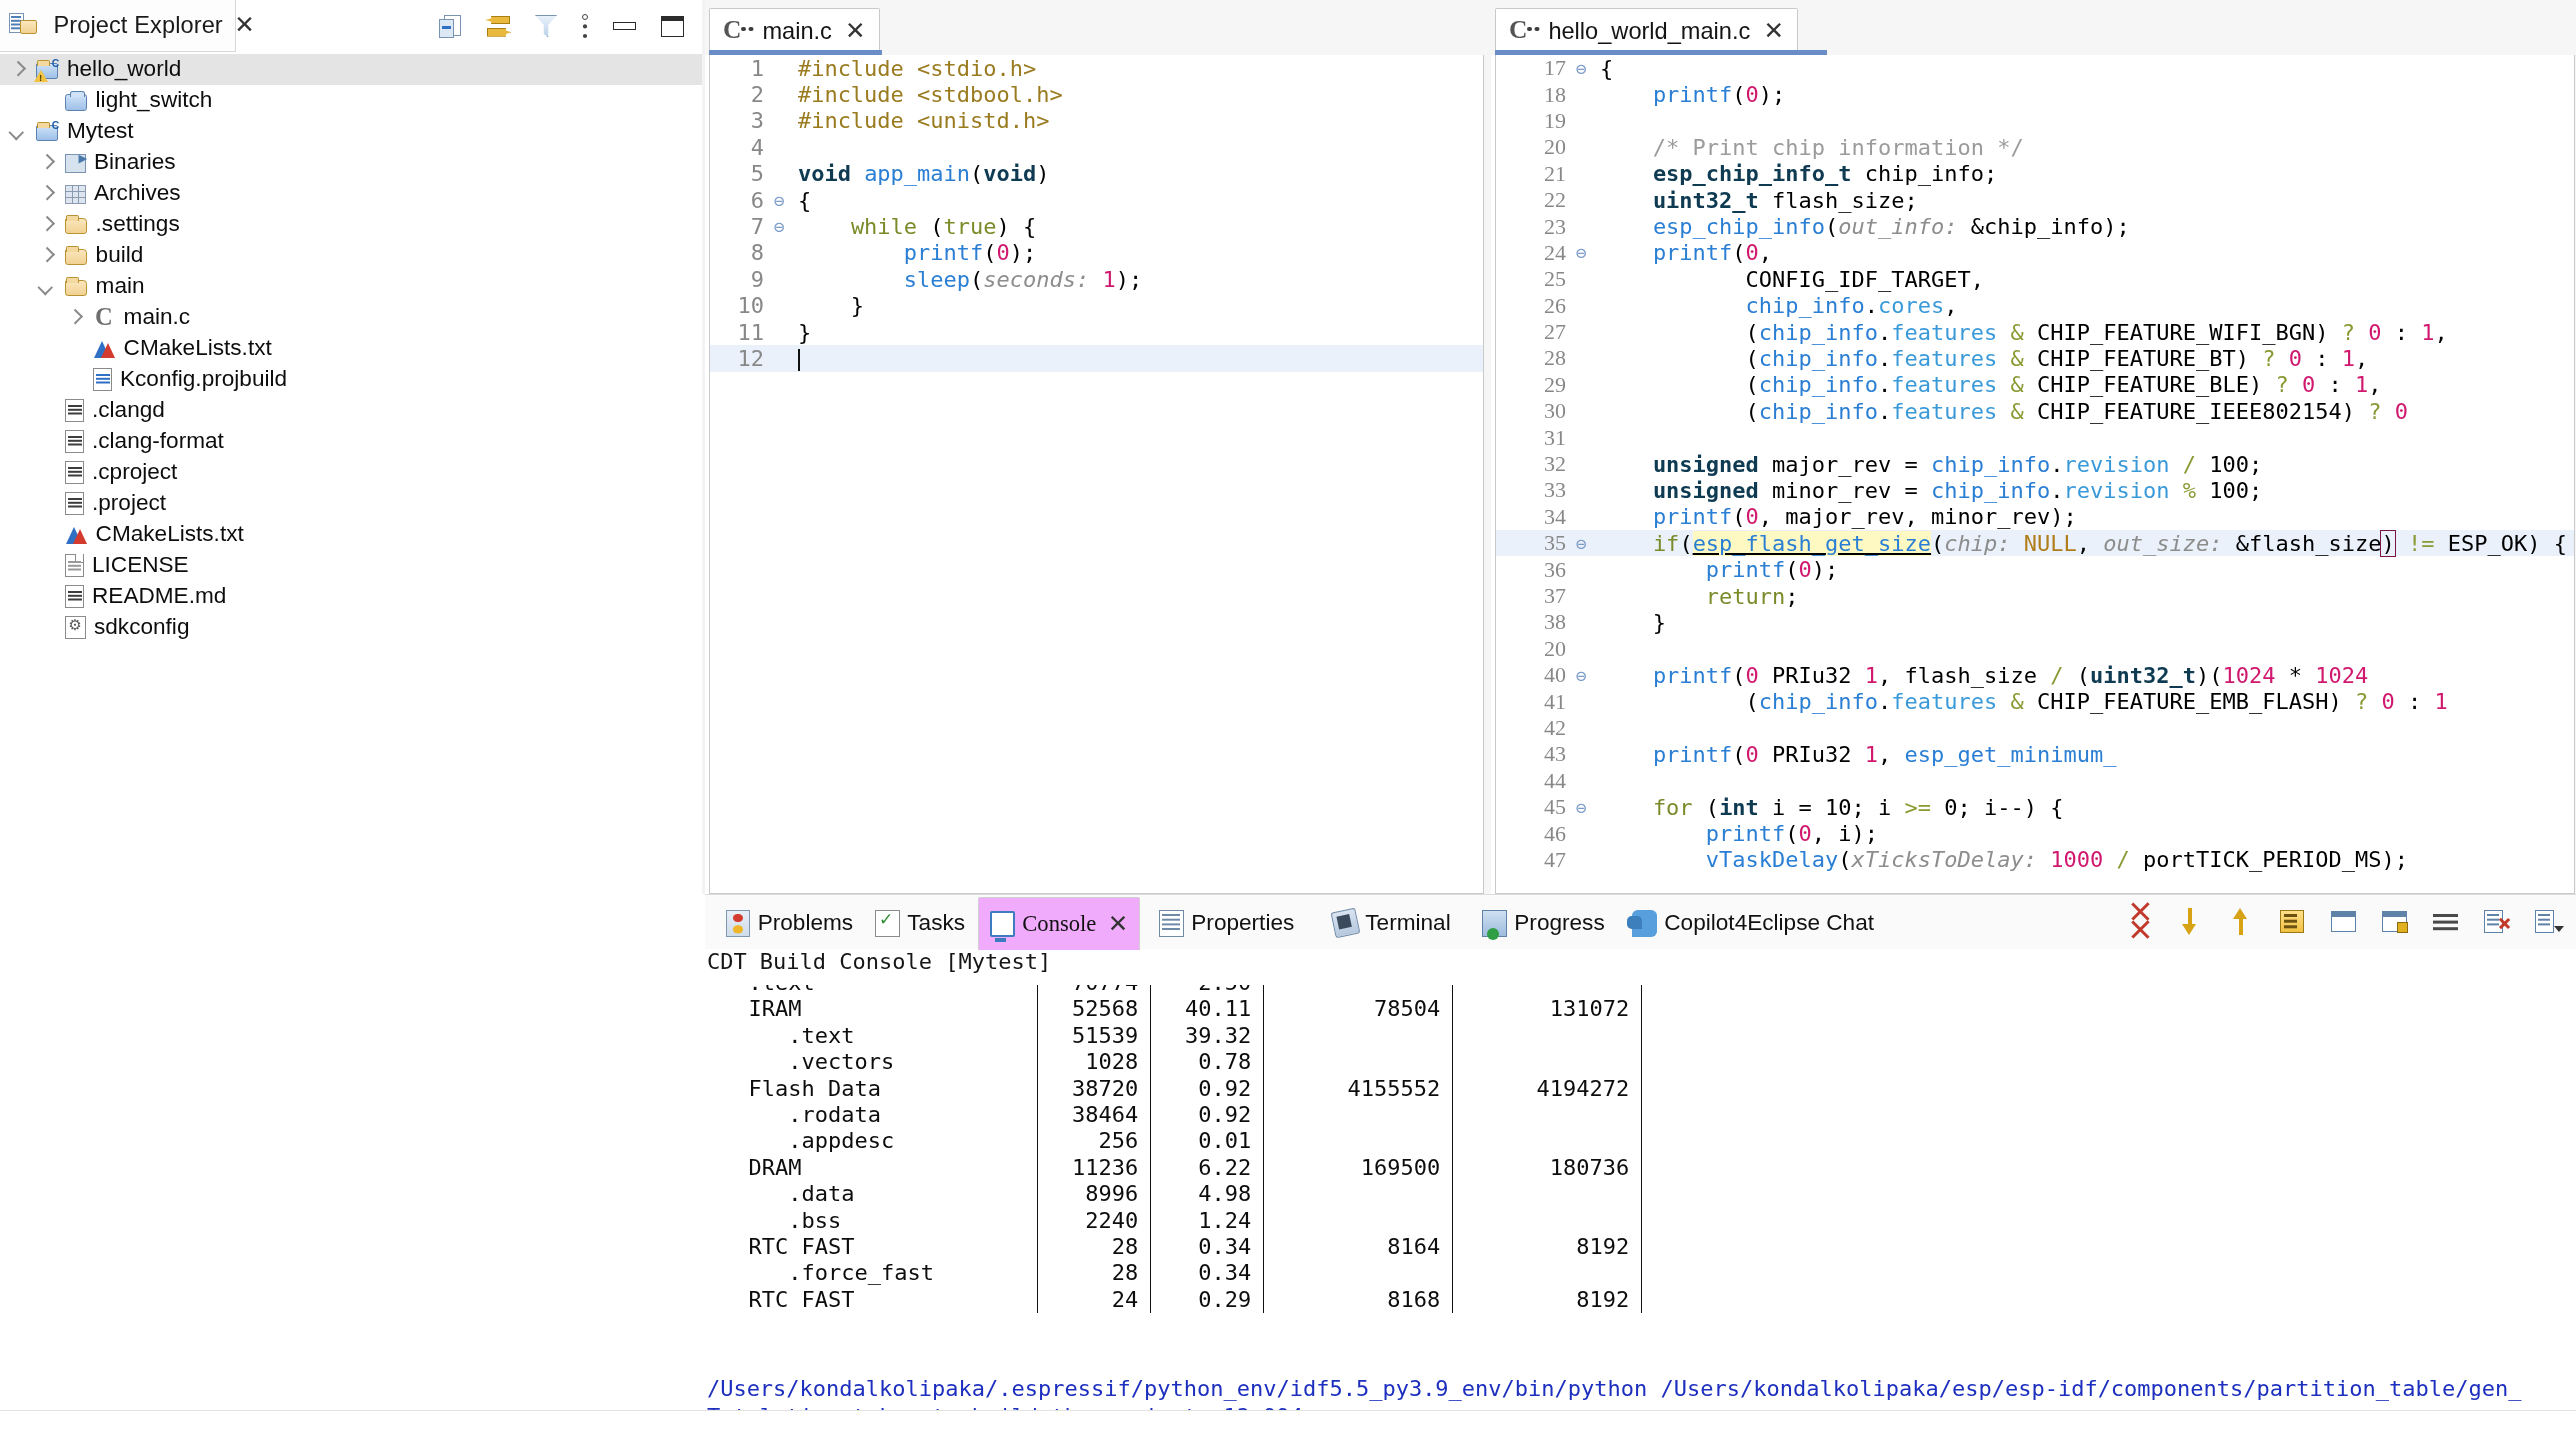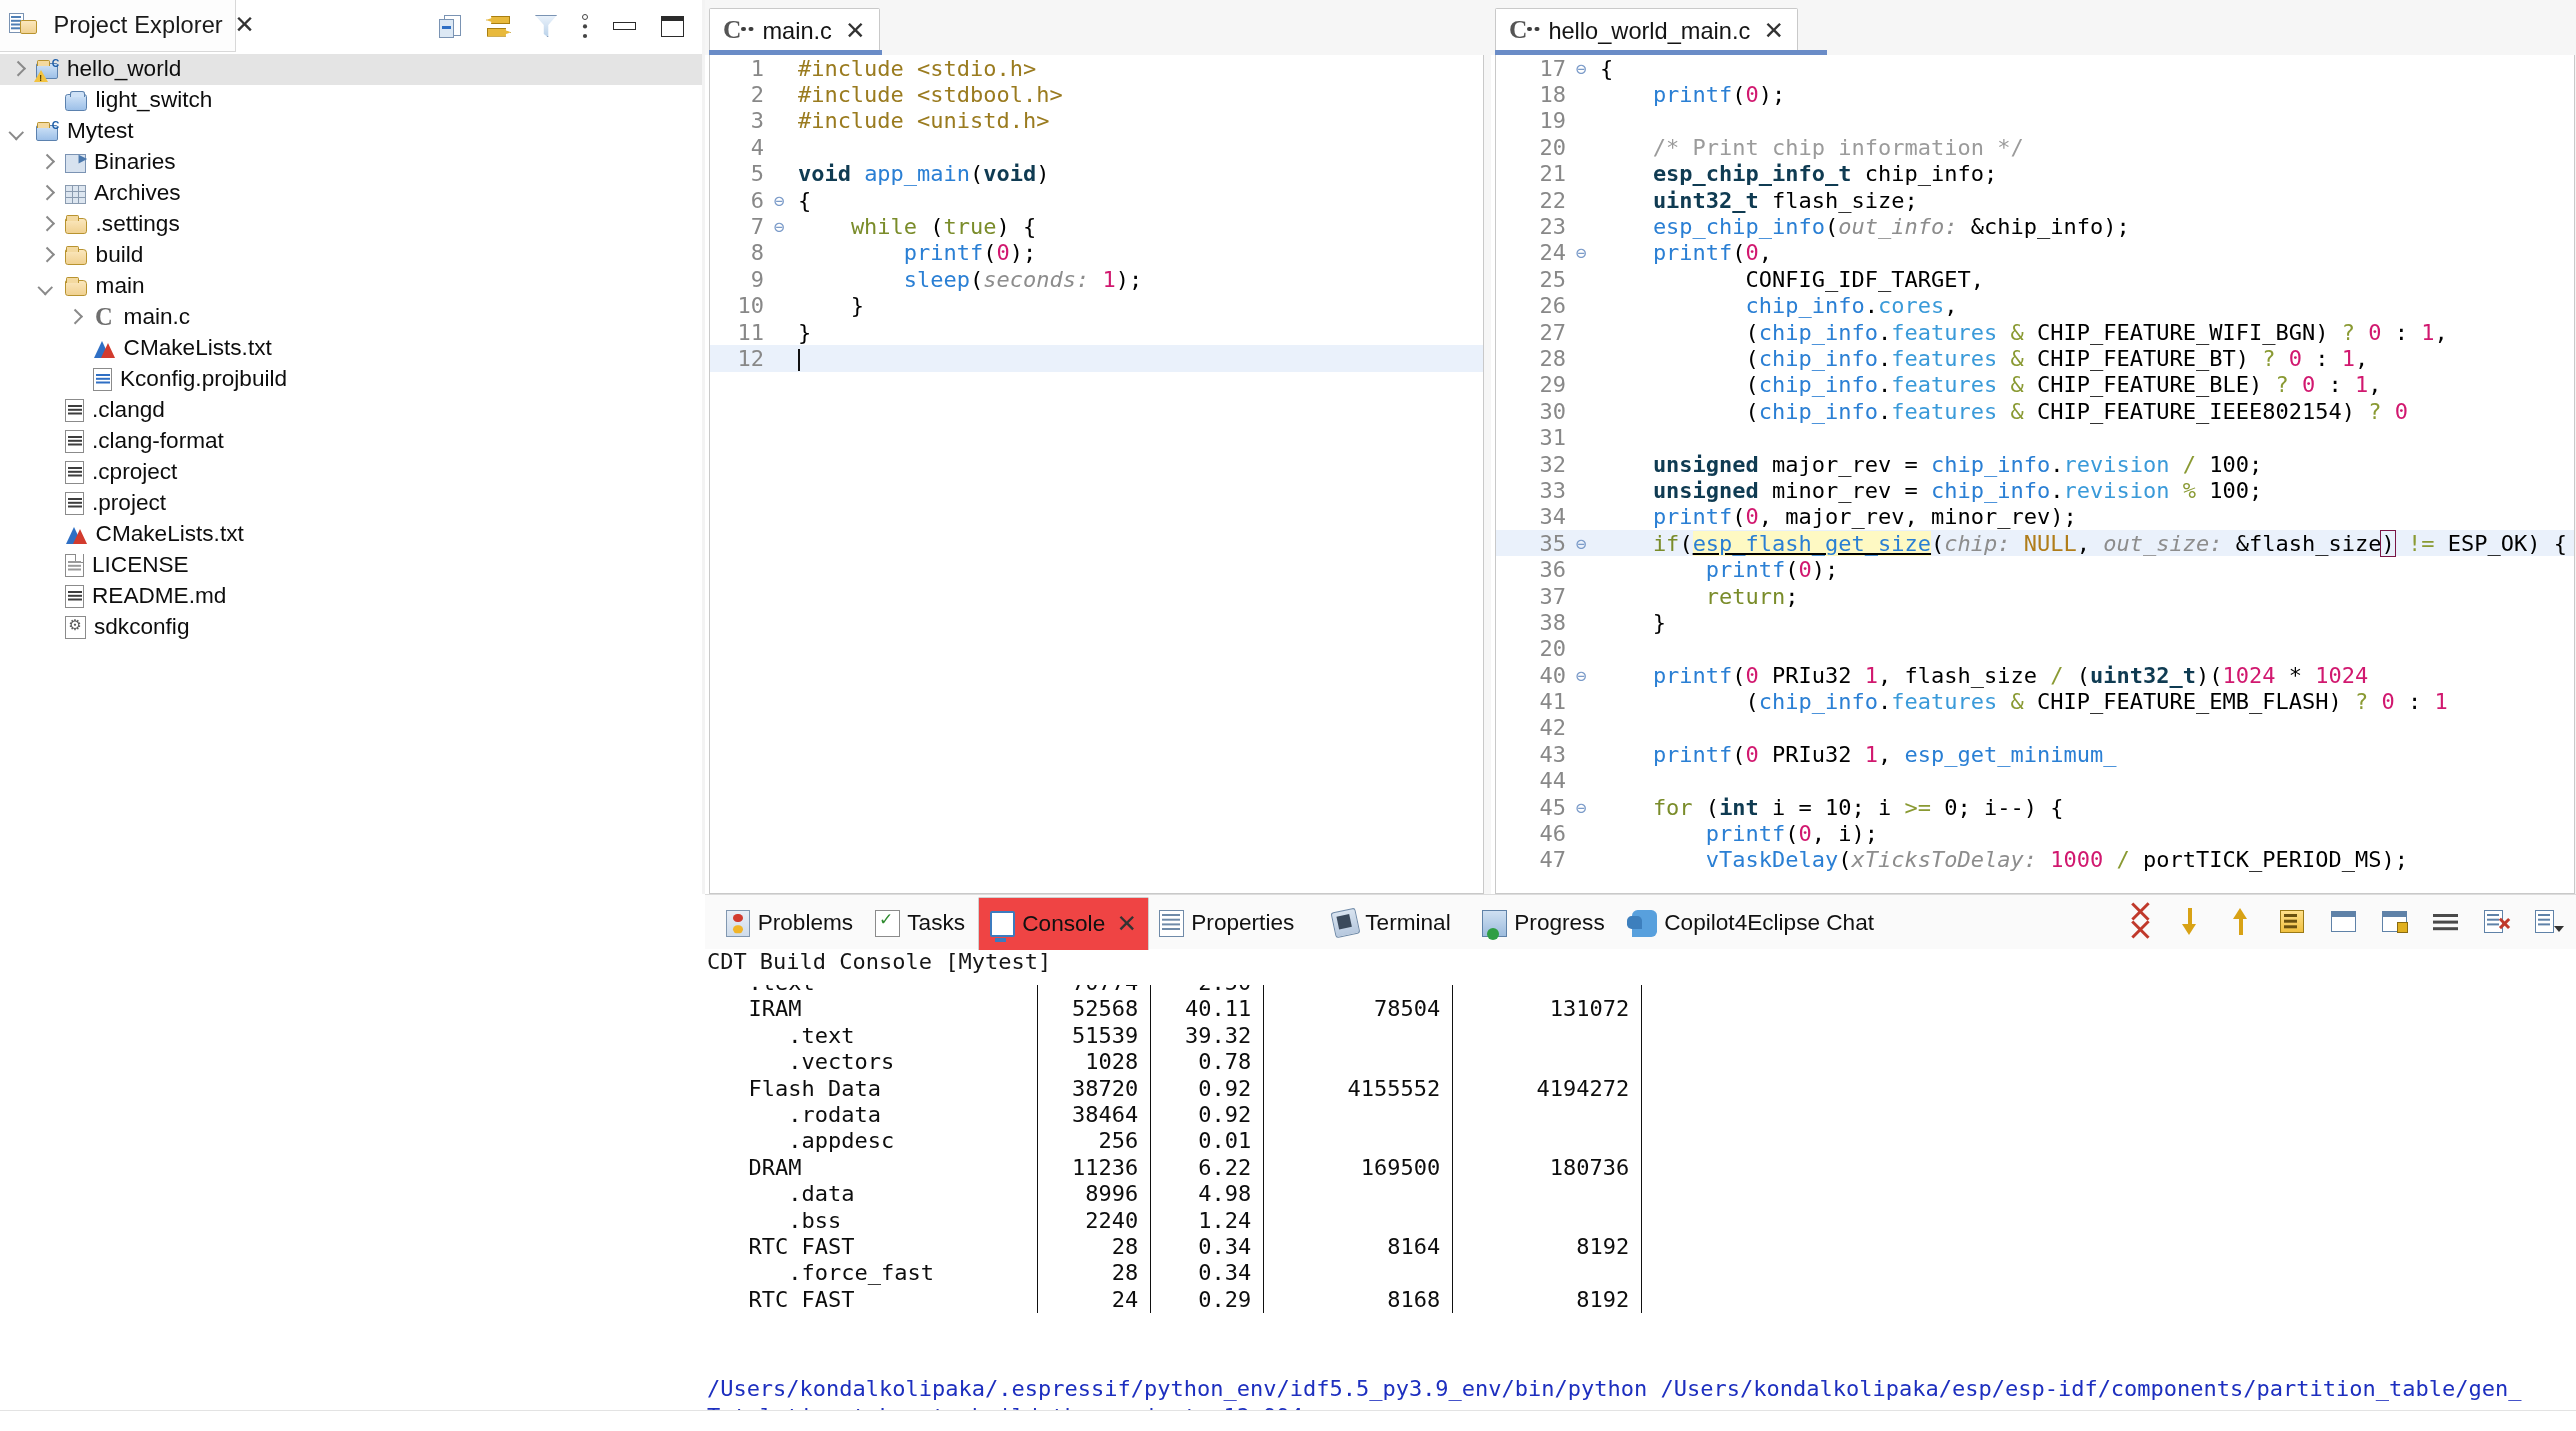--- a/index.html
+++ b/index.html
@@ -96,21 +96,21 @@
   .ic-cpp::before { content:"C"; position:absolute; left:0; top:-3.8px; font-size:25.5px; font-weight:bold; color:#555; font-family:"Liberation Serif",serif; }
   .ic-cpp::after { content:""; position:absolute; left:18px; top:7.5px; width:4.7px; height:4.7px; border-radius:50%;
       background:#3d3d3d; box-shadow:7.5px 0 0 #3d3d3d; }
   .etab-under { position:absolute; left:3.8px; top:50px; height:5.7px; background:#6a8cc7; }
 
   .ecode { position:absolute; left:3.8px; top:55px; right:0; bottom:0; background:#fff; border:0.9px solid #c9c9c9; border-top:none; overflow:hidden; }
   .ecode.right { border:0.9px solid #c9c9c9; border-top:none; }
 
   .cline { display:flex; height:26.4px; align-items:center; white-space:pre; font-family:"DejaVu Sans Mono", monospace; font-size:22px; }
   .gut { width:58px; flex:0 0 auto; text-align:right; color:#888; padding-right:3.8px; font-size:22px; }
-  .gut-r { width:74px; }
+  .gut-r { width:74px;font-family:Liberation Serif, serif; }
   .fold { width:22.6px; flex:0 0 auto; text-align:center; color:#7b9bc9; font-size:18px; }
   .ctext { flex:1 1 auto; padding-left:7.5px; }
 
   .cur-line { background:#eaf1fb; }
 
   
   .s-pre   { color:#9a7b1f; }
   .s-kw    { color:#0f3b52; font-weight:bold; }
   .s-fn    { color:#2a7fd4; }
   .s-num   { color:#d1186f; }
@@ -120,21 +120,21 @@
   .s-fld   { color:#3a9ad9; }
   .s-op    { color:#8a9a33; }
   .s-null  { color:#b07d1a; }
   .occ     { background:#fef9c3; }
   .brkt    { outline:1.9px solid #7a1545; }
 
   
   .bottom { position:absolute; left:705px; top:894px; right:0; bottom:0; background:#fff; }
   .btabbar { position:absolute; left:0; top:0; right:0; height:55px; background:#fafafa; border-top:0.9px solid #dcdcdc; }
   .btab { position:absolute; top:1.9px; height:53px; display:flex; align-items:center; gap:7.5px; padding:0 11.3px; font-size:22.6px; color:#111; white-space:nowrap; cursor:pointer; }
-  .btab.active { background:#ef4444; border:0.9px solid #d0d0d0; border-bottom:none; border-radius:1.9px 1.9px 0 0; }
+  .btab.active { background:#f0abfc; border:0.9px solid #d0d0d0; border-bottom:none; border-radius:1.9px 1.9px 0 0;font-family:Liberation Serif, serif; }
   .btab-ico { width:24.5px; height:26.4px; position:relative; flex:0 0 auto; }
 
   .ic-problems { background:linear-gradient(#e8eef6,#cfdceb); border:1.4px solid #8197b0; }
   .ic-problems::after { content:""; position:absolute; left:6.6px; top:2.8px; width:9.4px; height:8.5px; background:#d23b2e; border-radius:50%;
      box-shadow:0 11.3px 0 #f0b429; }
   .ic-tasks { background:#fff; border:1.4px solid #8b8b8b; }
   .ic-tasks::after { content:"✓"; position:absolute; left:2.8px; top:-1.9px; font-size:17px; color:#2f8b2f; }
   .ic-console { background:#fff; border:2.4px solid #3c7bbf; border-radius:1.9px; }
   .ic-console::after { content:""; position:absolute; left:2.8px; bottom:-6.6px; width:11.3px; height:3.8px; background:#3c7bbf; }
   .ic-props { background:#fff; border:1.4px solid #6f8aa8; }

